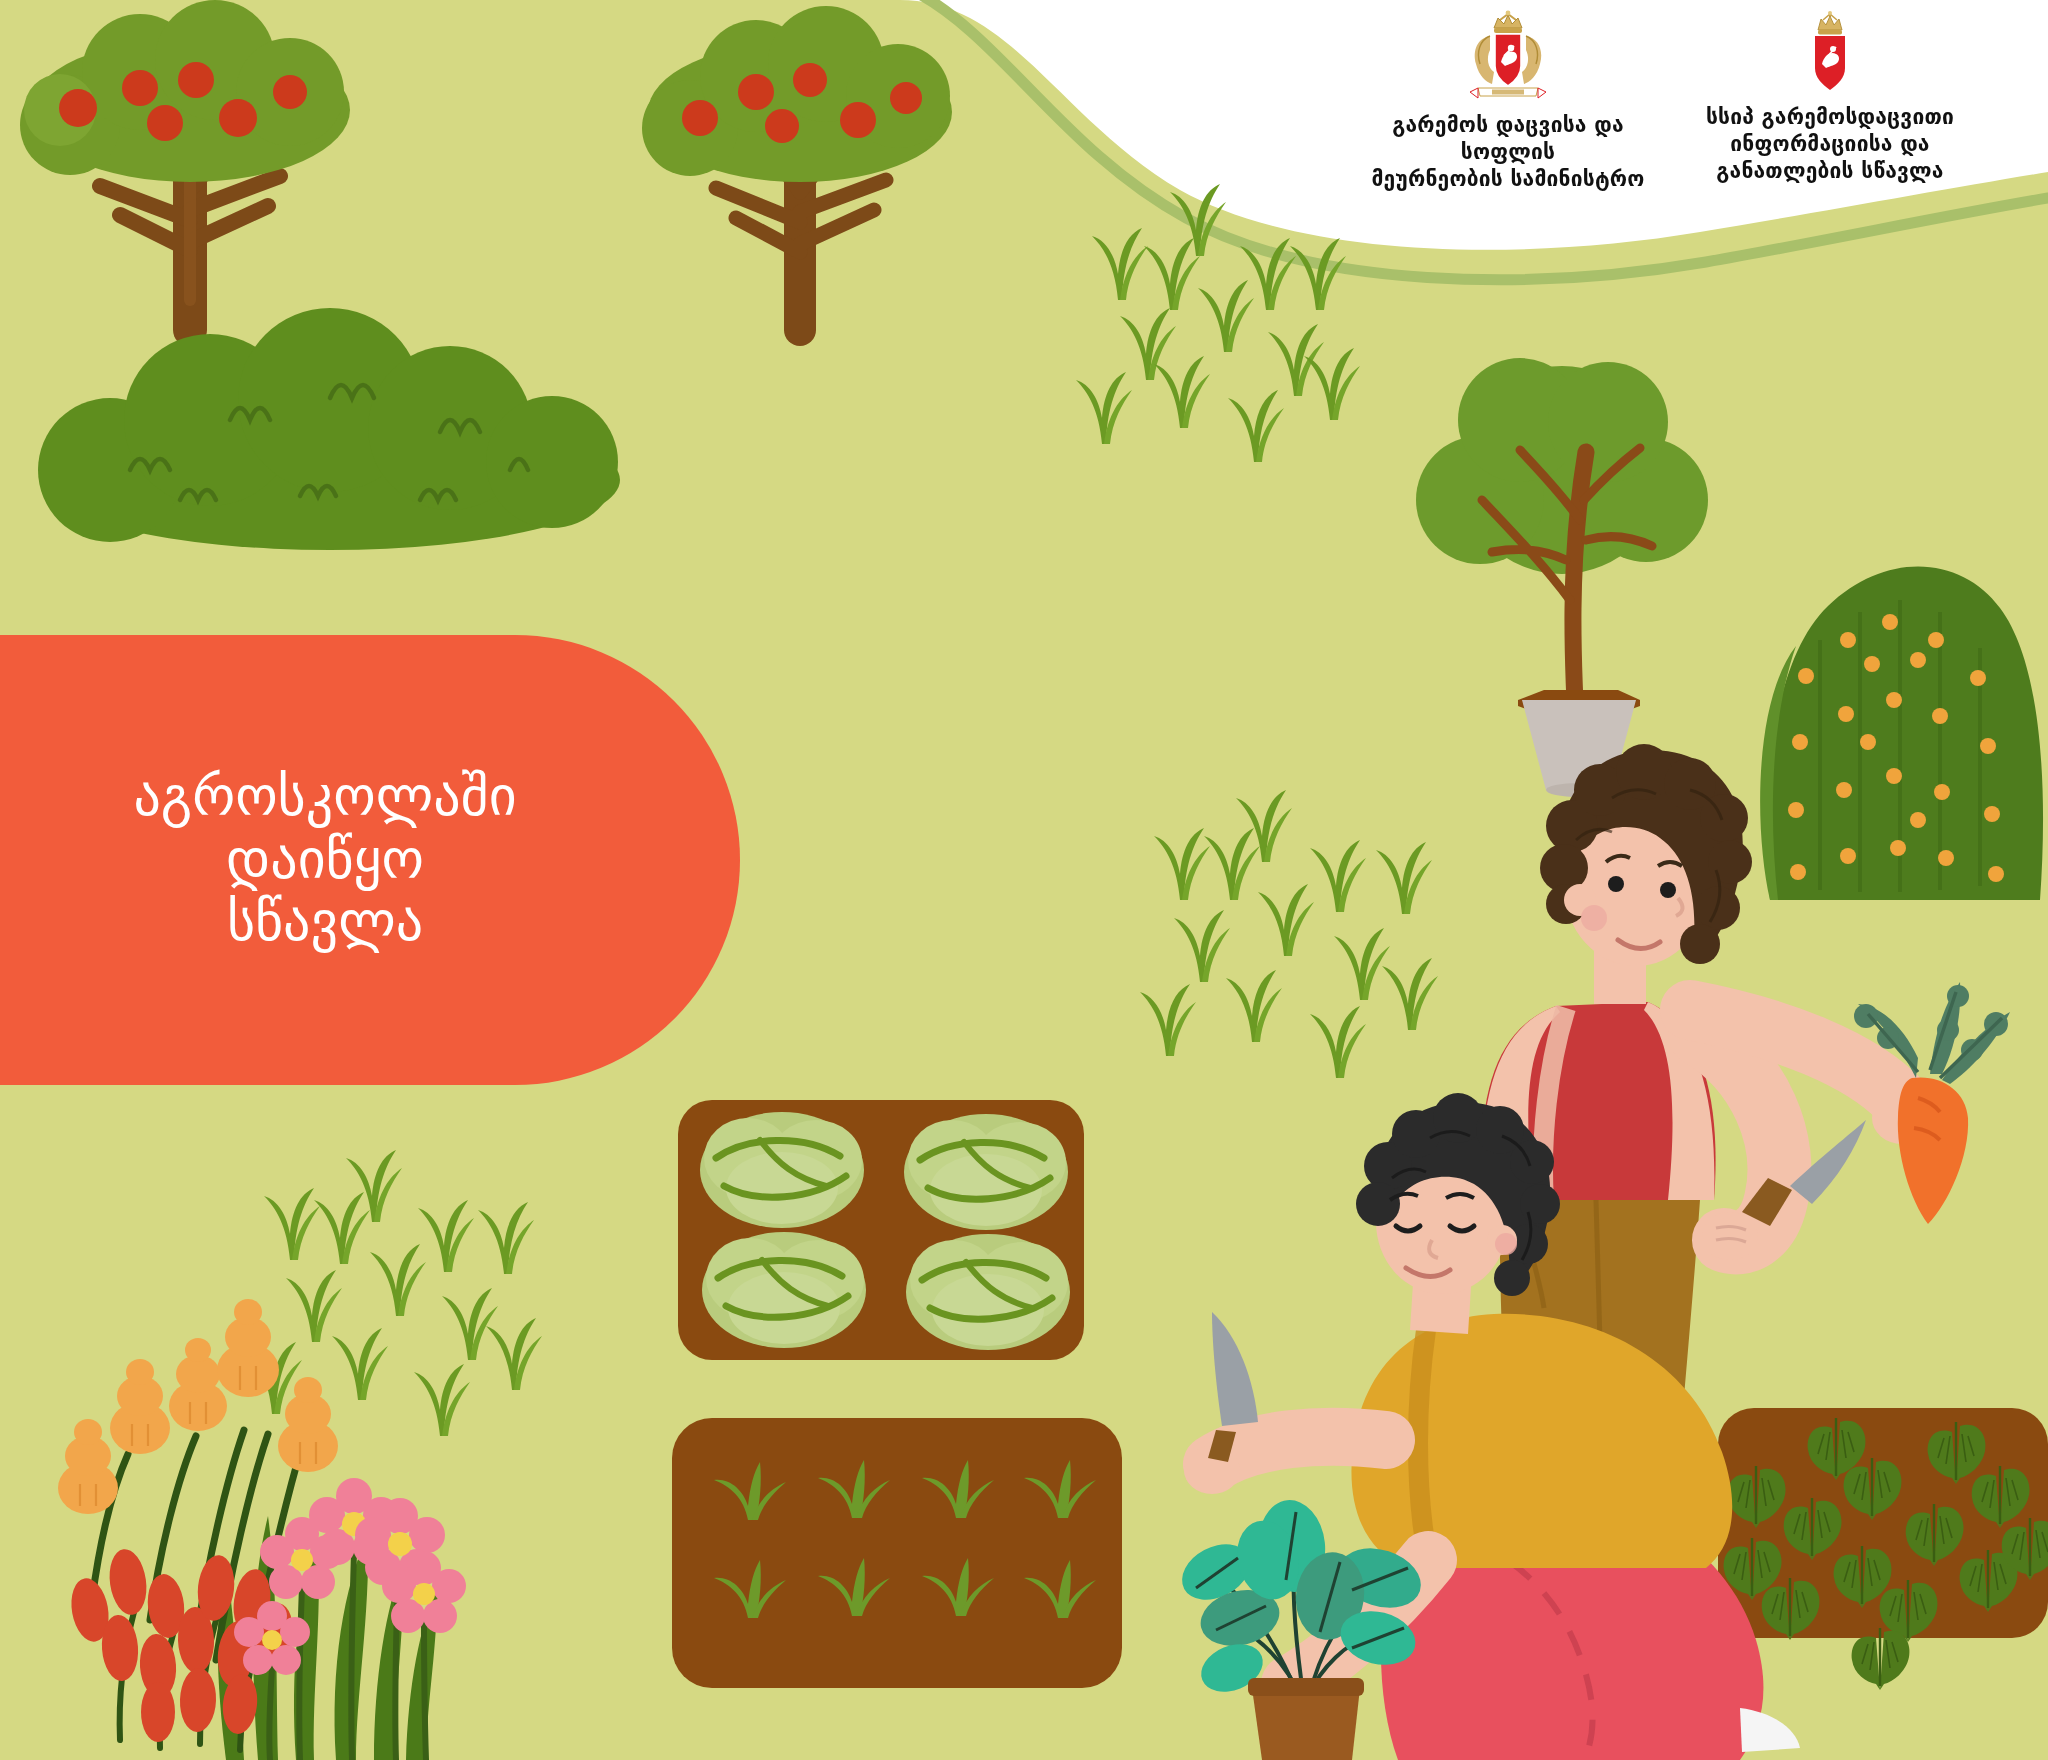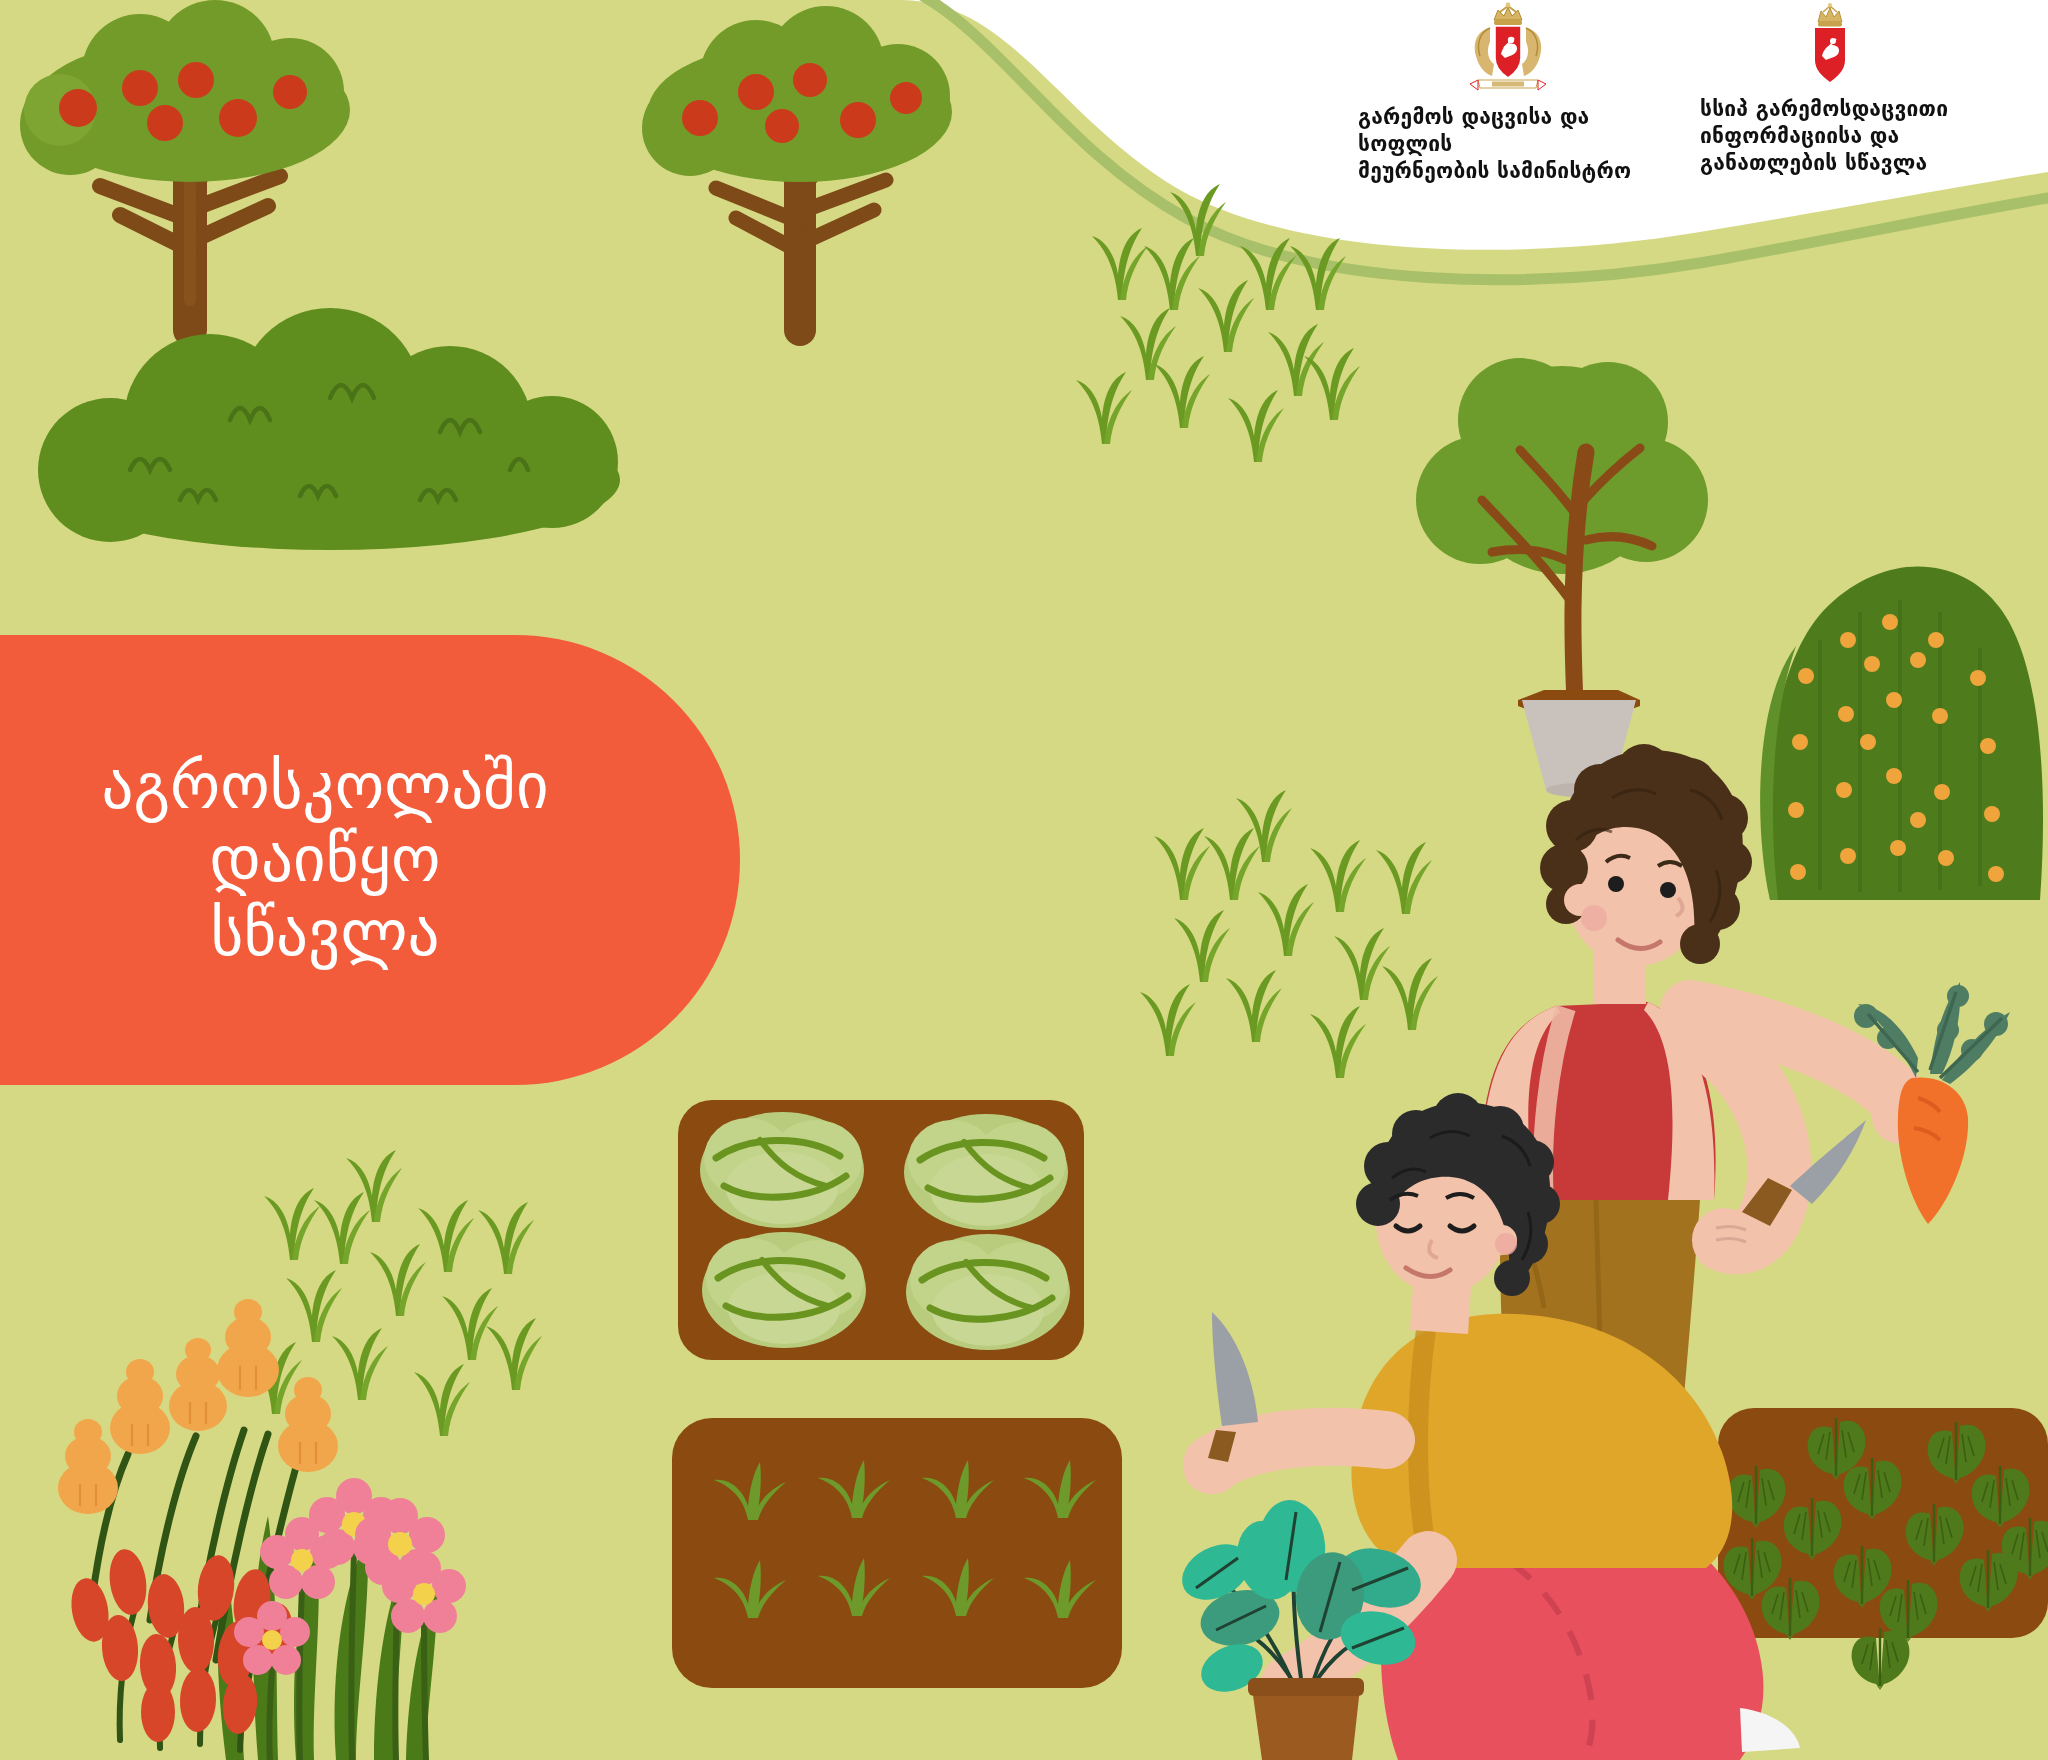--- a/index.html
+++ b/index.html
@@ -8,36 +8,36 @@
     position:relative;width:2048px;height:1760px;overflow:hidden;
     background:#d5d983;
   }
   .abs{position:absolute;}
   svg{display:block;}
 
   
   #header-curve{left:0;top:0;width:2048px;height:330px;}
 
   
-  .logo-block{position:absolute;top:0;}
+  .logo-block{position:absolute;top:8px;text-align:center;}
   .logo-cap{
     font-size:21px;font-weight:bold;color:#111;line-height:1.28;
     letter-spacing:.2px;
   }
   #logo-ministry{left:1358px;width:300px;}
   #logo-center{left:1700px;width:260px;}
 
   
   #title-banner{
     left:-60px;top:635px;width:800px;height:450px;
     background:#f25c3b;border-radius:0 230px 230px 0;
     display:flex;align-items:center;justify-content:center;
   }
   #title-text{
-    color:#fff;font-size:63px;line-height:1.16;text-align:center;
+    color:#fff;font-size:54px;line-height:1.16;text-align:center;
     padding-left:30px;padding-right:60px;font-weight:400;
   }
   #title-text div{white-space:nowrap;}
 </style>
 </head>
 <body>
 
 <div id="poster">
 
   <svg class="abs" id="header-curve" viewBox="0 0 2048 330" preserveAspectRatio="none">

